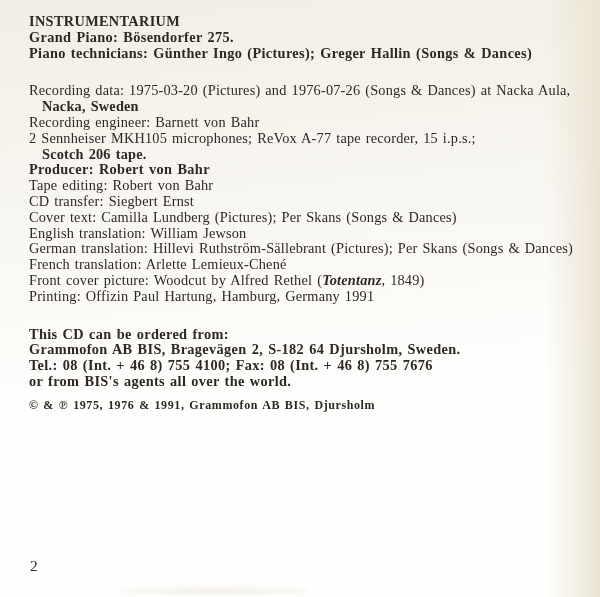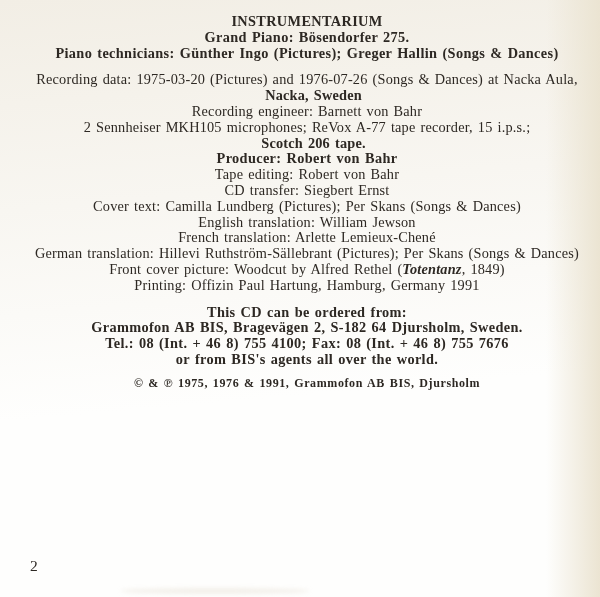--- a/index.html
+++ b/index.html
@@ -20,35 +20,34 @@
   }
   .text-block {
     position: absolute;
     left: 29px;
     top: 14px;
     width: 556px;
     font-size: 14.3px;
     line-height: 15.8px;
     letter-spacing: 0.2px;
     word-spacing: 1.2px;
-    text-align: center;
   }
   .line {
     white-space: nowrap;
   }
   .line.bold {
     font-weight: bold;
     letter-spacing: 0.35px;
   }
   .line.indent {
     padding-left: 13px;
     font-weight: bold;
   }
   .line.gap {
-    margin-top: 11px;
+    margin-top: 22px;
   }
   .line.large {
     margin-top: 5px;
     font-size: 12px;
     line-height: 20px;
     letter-spacing: 0.6px;
   }
   .line .italic {
     font-style: italic;
     font-weight: bold;
@@ -83,22 +82,22 @@
       <div class="line gap"><span>Recording data: 1975-03-20 (Pictures) and 1976-07-26 (Songs &amp; Dances) at Nacka Aula,</span></div>
       <div class="line indent"><span>Nacka, Sweden</span></div>
       <div class="line"><span>Recording engineer: Barnett von Bahr</span></div>
       <div class="line"><span>2 Sennheiser MKH105 microphones; ReVox A-77 tape recorder, 15 i.p.s.;</span></div>
       <div class="line indent"><span>Scotch 206 tape.</span></div>
       <div class="line bold"><span>Producer: Robert von Bahr</span></div>
       <div class="line"><span>Tape editing: Robert von Bahr</span></div>
       <div class="line"><span>CD transfer: Siegbert Ernst</span></div>
       <div class="line"><span>Cover text: Camilla Lundberg (Pictures); Per Skans (Songs &amp; Dances)</span></div>
       <div class="line"><span>English translation: William Jewson</span></div>
+      <div class="line"><span>German translation: Hillevi Ruthström-Sällebrant (Pictures); Per Skans (Songs &amp; Dances)</span></div>
       <div class="line"><span>French translation: Arlette Lemieux-Chené</span></div>
-      <div class="line"><span>German translation: Hillevi Ruthström-Sällebrant (Pictures); Per Skans (Songs &amp; Dances)</span></div>
       <div class="line"><span>Front cover picture: Woodcut by Alfred Rethel (</span><span class="italic">Totentanz</span><span>, 1849)</span></div>
       <div class="line"><span>Printing: Offizin Paul Hartung, Hamburg, Germany 1991</span></div>
       <div class="line bold gap"><span>This CD can be ordered from:</span></div>
       <div class="line bold"><span>Grammofon AB BIS, Bragevägen 2, S-182 64 Djursholm, Sweden.</span></div>
       <div class="line bold"><span>Tel.: 08 (Int. + 46 8) 755 4100; Fax: 08 (Int. + 46 8) 755 7676</span></div>
       <div class="line bold"><span>or from BIS's agents all over the world.</span></div>
       <div class="line bold large"><span>© &amp; ℗ 1975, 1976 &amp; 1991, Grammofon AB BIS, Djursholm</span></div>
     </div>
   <div class="scan-smudge"></div>
   <div class="page-number">2</div>

